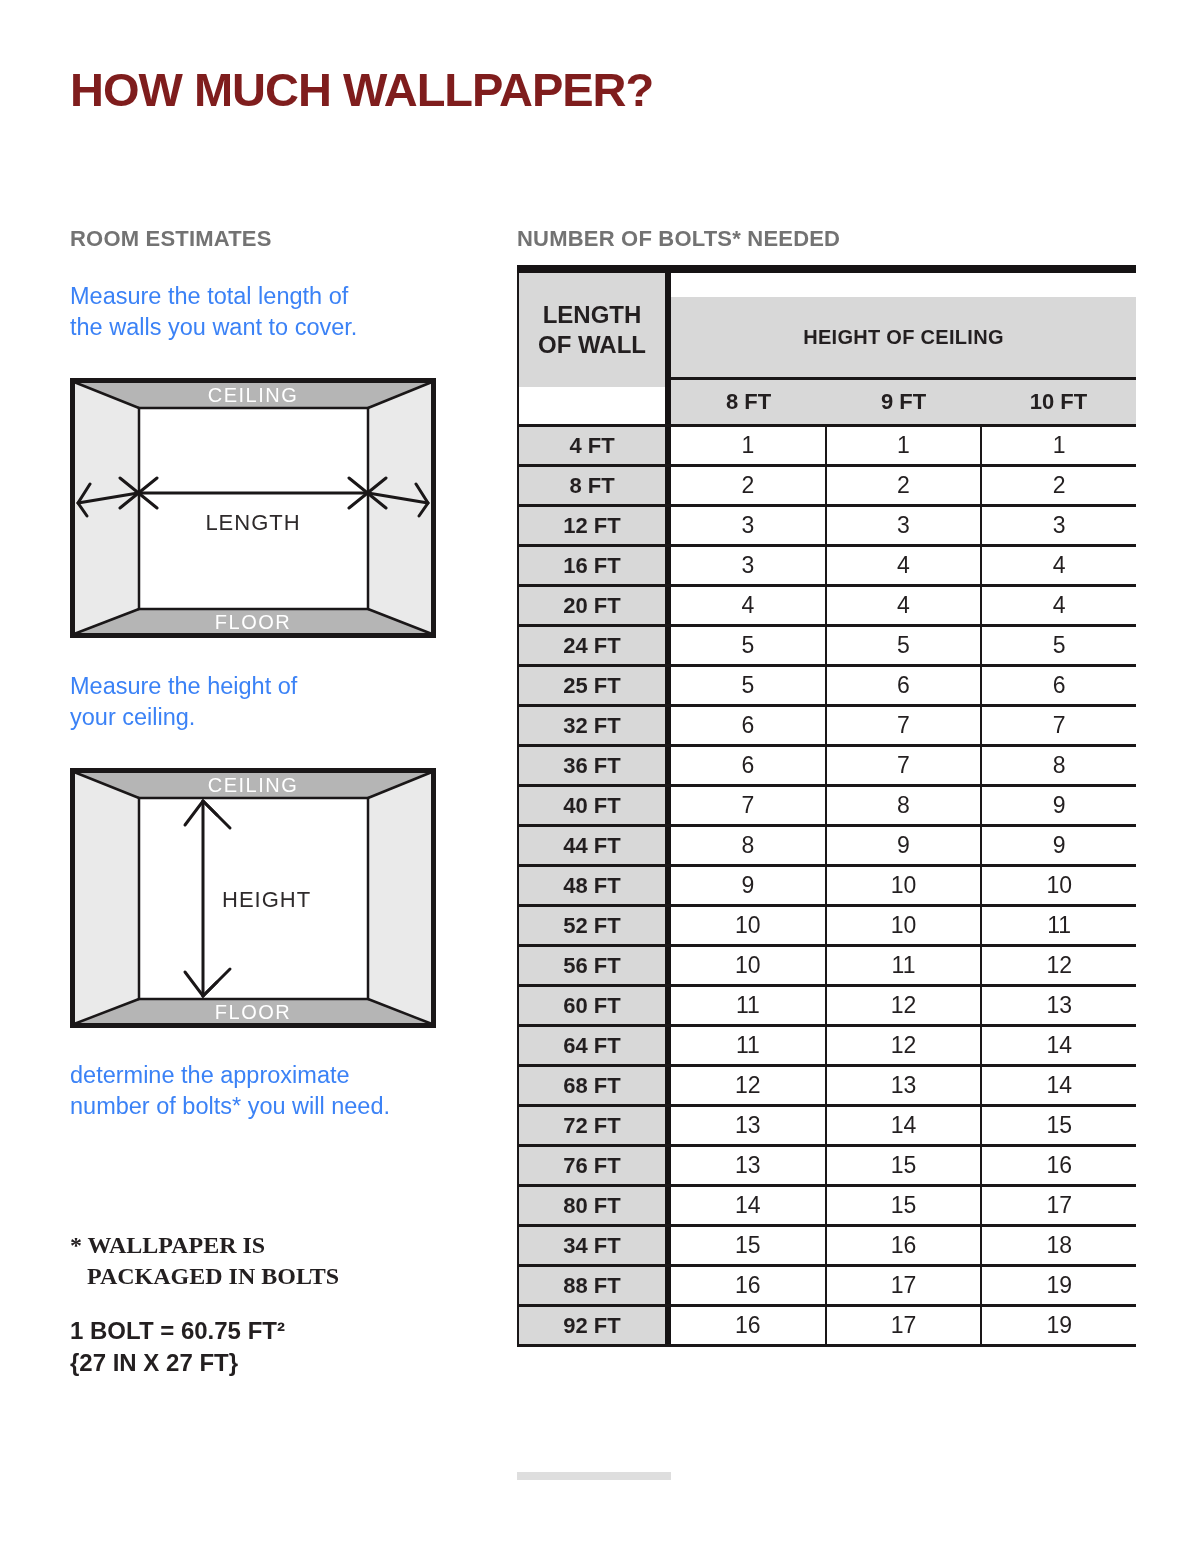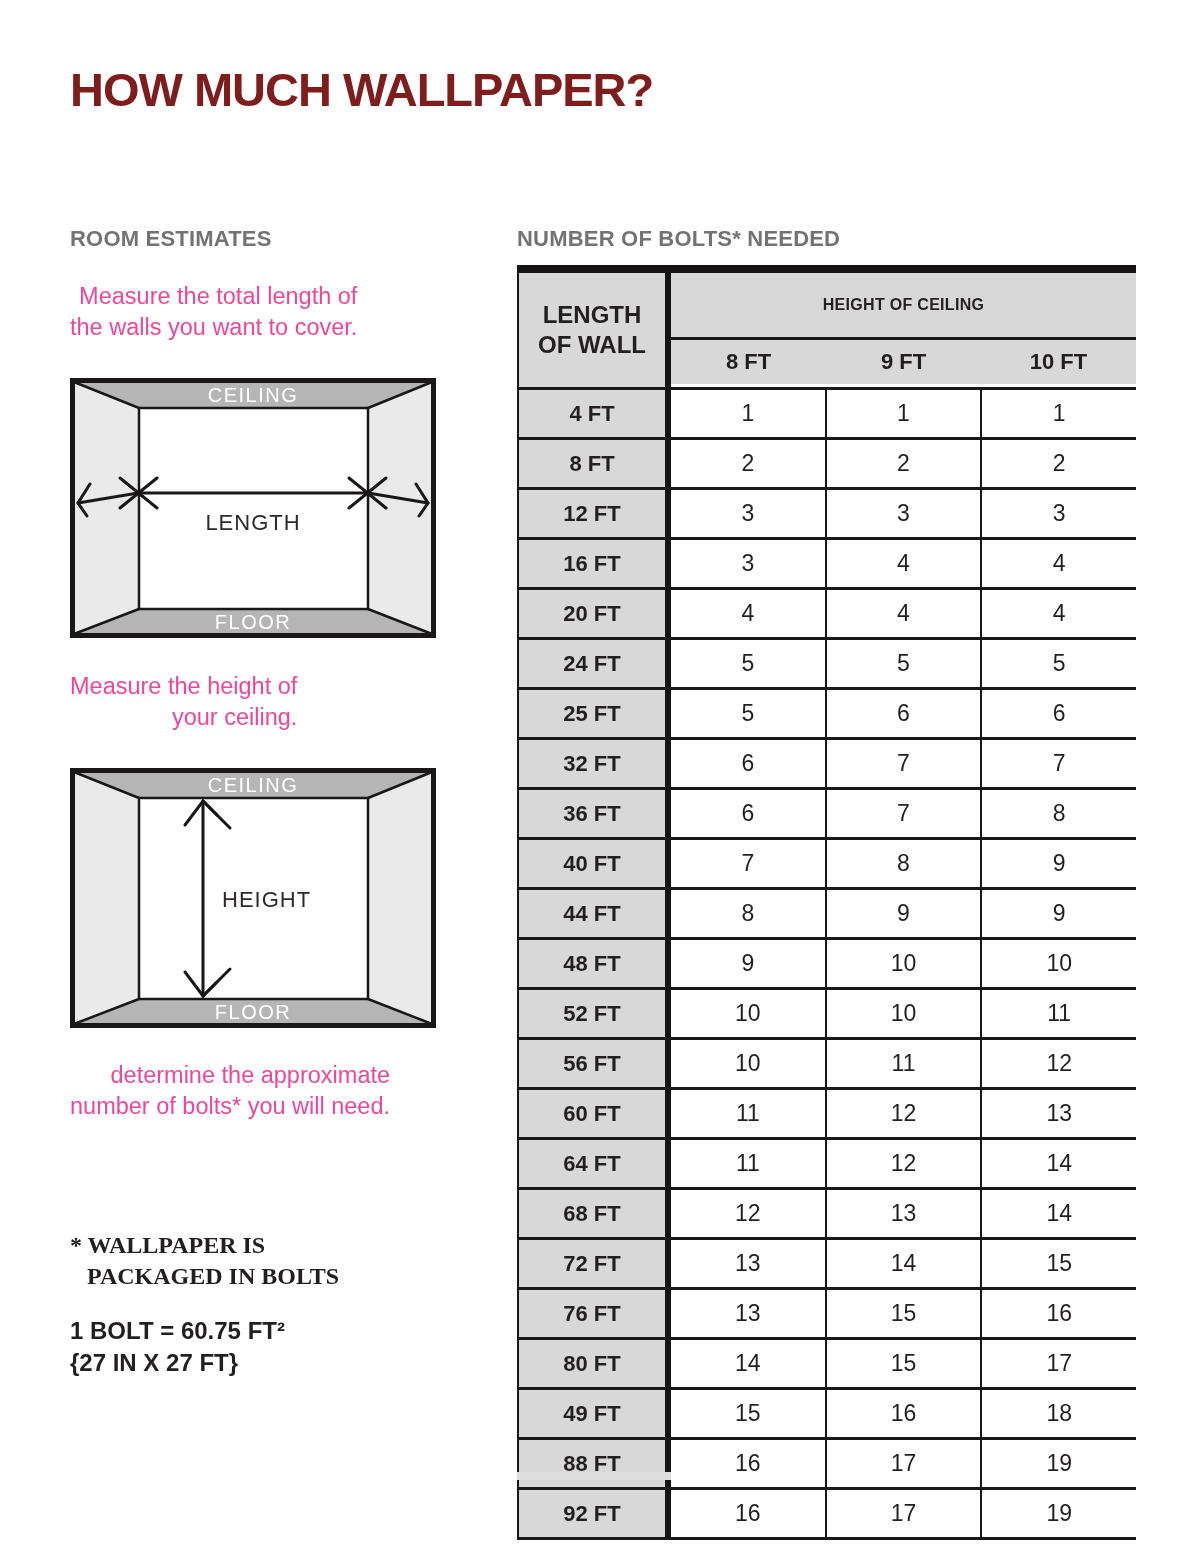--- a/index.html
+++ b/index.html
@@ -11,21 +11,21 @@
     left:70px; top:62px;
     font-size:47px; font-weight:bold; letter-spacing:-1px;
     color:#7f1d1d;
   }
   .section-heading {
     font-size:22px; font-weight:bold; color:#737373; letter-spacing:0.2px;
   }
   #left-heading { left:70px; top:226px; }
   #right-heading { left:517px; top:226px; width:619px; text-align:left; }
 
-  .body-text { font-size:23.5px; line-height:31px; color:#ec4899;text-align:right; }
+  .body-text { font-size:23.5px; line-height:31px; color:#3b82f6; }
   #para1 { left:70px; top:281px; }
   #para2 { left:70px; top:671px; }
   #para3 { left:70px; top:1060px; }
 
   #diagram1 { left:70px; top:378px; }
   #diagram2 { left:70px; top:768px; }
   svg { display:block; }
   .svg-label-light { font-size:20px; letter-spacing:1.5px; fill:#ffffff; }
   .svg-label-dark  { font-size:22px; letter-spacing:1px; fill:#2e2a2b; }
 
@@ -38,28 +38,28 @@
   .topbar { height:8px; background:#161314; }
   .header-row { display:flex; border-bottom:3px solid #1a1718; border-left:2px solid #1a1718; }
   .corner-cell {
     width:146px; height:114px; background:#d8d8d8;
     display:flex; flex-direction:column; justify-content:center; align-items:center;
     font-weight:bold; font-size:24px; line-height:30px;
   }
   .vdivider { width:6px; background:#161314; align-self:stretch; }
   .header-right { flex:1; display:flex; flex-direction:column; }
   .group-header {
-    height:67px; background:#d8d8d8; border-bottom:3px solid #1a1718;
+    height:83px; background:#d8d8d8; border-bottom:3px solid #1a1718;
     display:flex; align-items:center; justify-content:center;
-    font-weight:bold; font-size:16px; letter-spacing:0.3px;
+    font-weight:bold; font-size:20px; letter-spacing:0.3px;margin-top:24px;
   }
   .sub-row { height:44px; display:flex; background:#d8d8d8; }
   .sub-cell { flex:1; display:flex; align-items:center; justify-content:center;
     font-weight:bold; font-size:22px; }
-  .data-row { display:flex; height:50px; border-bottom:3px solid #1a1718; border-left:2px solid #1a1718; }
+  .data-row { display:flex; height:40px; border-bottom:3px solid #1a1718; border-left:2px solid #1a1718; }
   .row-label {
     width:146px; background:#d8d8d8;
     display:flex; align-items:center; justify-content:center;
     font-weight:bold; font-size:22px;
   }
   .row-value {
     flex:1; display:flex; align-items:center; justify-content:center;
     font-size:23px; border-left:2px solid #1a1718; background:#ffffff;
   }
   .row-value.first { border-left:none; }
@@ -331,21 +331,21 @@
 
   <div class="data-row">
     <div class="row-label">80 FT</div>
     <div class="vdivider"></div>
     <div class="row-value first">14</div>
     <div class="row-value">15</div>
     <div class="row-value">17</div>
   </div>
 
   <div class="data-row">
-    <div class="row-label">49 FT</div>
+    <div class="row-label">34 FT</div>
     <div class="vdivider"></div>
     <div class="row-value first">15</div>
     <div class="row-value">16</div>
     <div class="row-value">18</div>
   </div>
 
   <div class="data-row">
     <div class="row-label">88 FT</div>
     <div class="vdivider"></div>
     <div class="row-value first">16</div>

